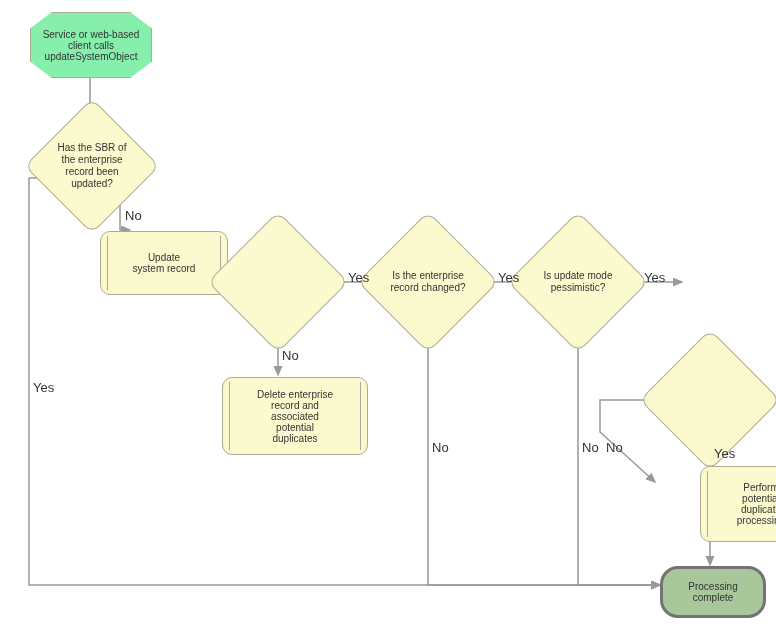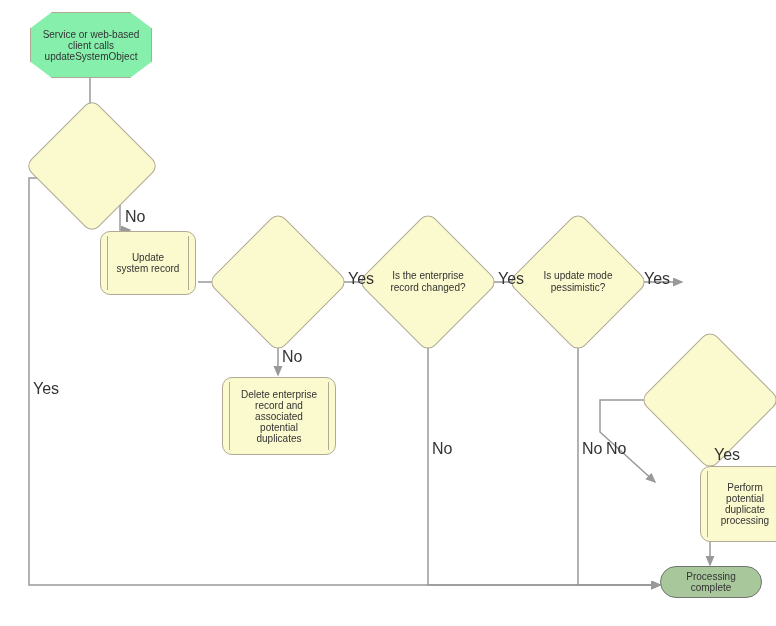--- a/index.html
+++ b/index.html
@@ -1,25 +1,25 @@
 <!DOCTYPE html>
 <html><head>
 <meta charset="utf-8">
 <style>
 body{margin:0;font-family:Verdana,Arial,sans-serif;font-size:10px;background:#fff;width:776px;height:626px;position:relative}
 .node{position:absolute;text-align:center;display:flex;align-items:center;justify-content:center;color:#333}
 .oct{background:#86efac;border:1px solid #b0aa95;clip-path:polygon(18% 0,82% 0,100% 25%,100% 75%,82% 100%,18% 100%,0 75%,0 25%)}
 .diamond{width:92px;height:92px}
 .diamond .db{position:absolute;inset:0;background:#fbf9ce;border:1px solid #b0aa95;transform:rotate(45deg);border-radius:10px}
 .diamond .dt{position:relative;z-index:1;padding:8px;line-height:1.2}
-.proc{background:#fbf9ce;border:1px solid #b0aa95;border-radius:10px;padding:6px 14px}
+.proc{background:#fbf9ce;border:1px solid #b0aa95;border-radius:10px;padding:6px 30px}
 .proc::before,.proc::after{content:"";position:absolute;top:4px;bottom:4px;width:1px;background:#b0aa95}
 .proc::before{left:6px}.proc::after{right:6px}
-.term{background:#a8c79b;border:1px solid #737373;border-radius:18px;padding:0 14px}
-.lbl{position:absolute;font-size:16px;color:#333}
+.term{background:#a8c79b;border:3px solid #737373;border-radius:18px;padding:8px 14px}
+.lbl{position:absolute;font-size:13px;color:#333}
 svg{position:absolute;top:0;left:0;pointer-events:none}
 </style>
 </head>
 <body>
 
 <svg width="776" height="626">
 <defs>
       <marker id="ah" markerWidth="8" markerHeight="8" refX="6" refY="3" orient="auto">
         <path d="M0,0 L7,3 L0,6 Z" fill="#999"></path>
       </marker>
@@ -40,20 +40,21 @@
 <path d="M710,540 L710,565"></path>
 </g>
 </svg>
 
 <div class="node oct" style="left:30px;top:12px;width:120px;height:64px">
     <span>Service or web-based client calls updateSystemObject</span>
   </div>
 
 <div class="node diamond" style="left:44px;top:118px;width:96px;height:96px">
     <div class="db"></div>
+    <div class="dt">Has the SBR of the enterprise record been updated?</div>
   </div>
 
 <div class="node proc" style="left:100px;top:231px;width:66px;height:50px">
     <span>Update system record</span>
   </div>
 
 <div class="node diamond" style="left:228px;top:232px;width:100px;height:100px">
     <div class="db"></div>
   </div>
 

